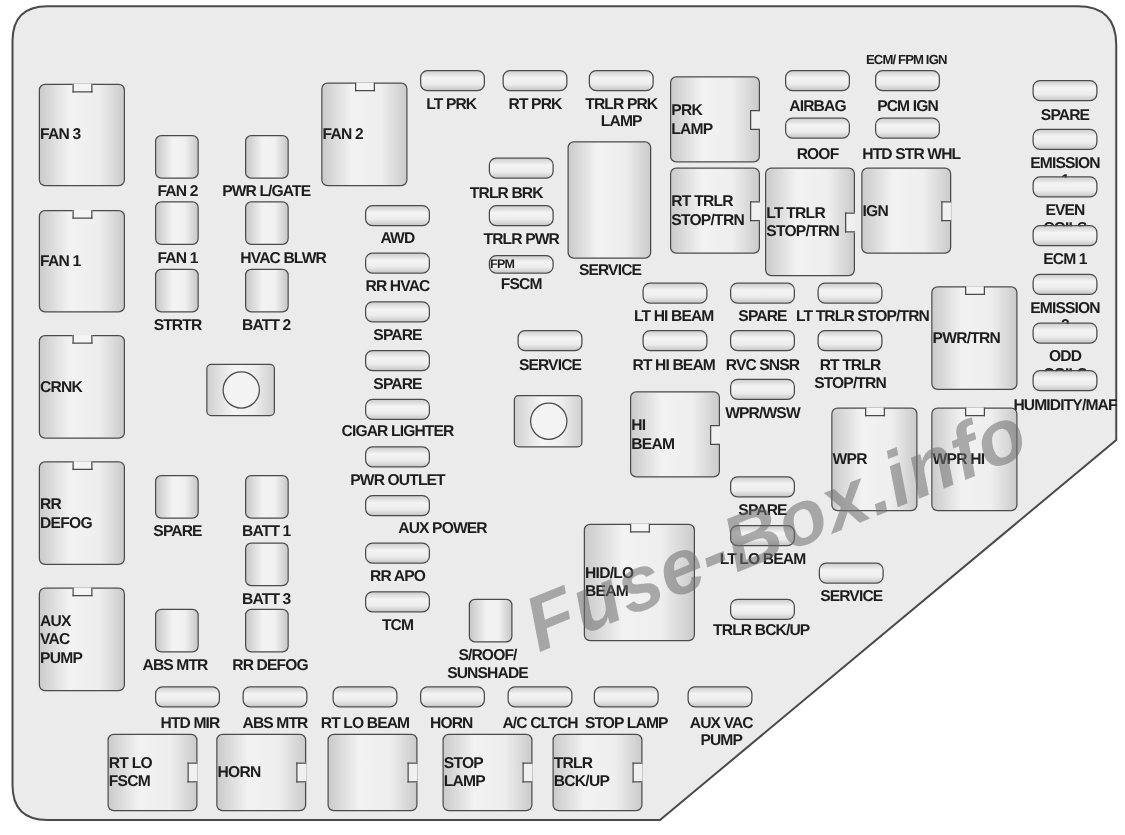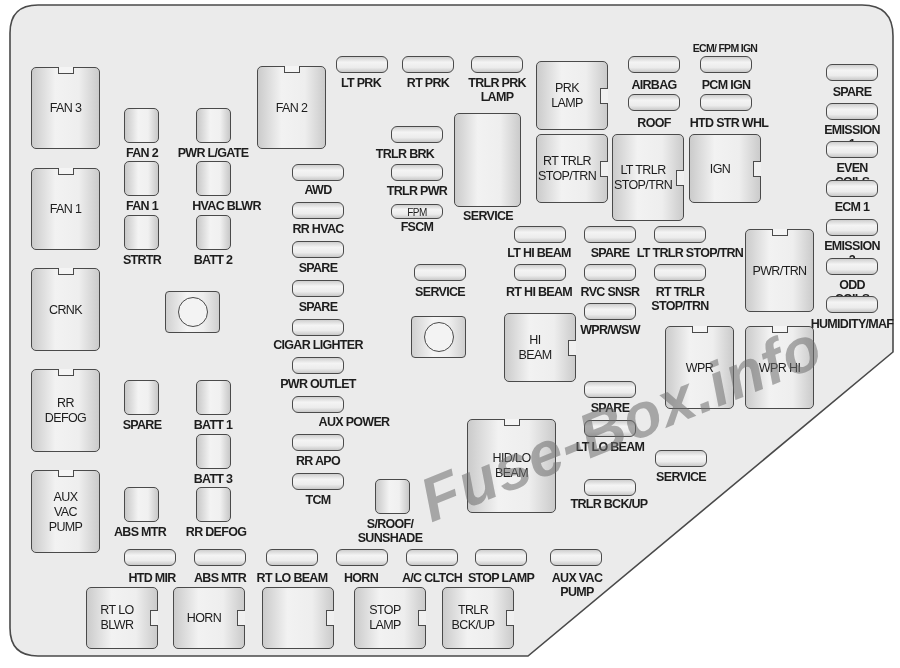--- a/index.html
+++ b/index.html
@@ -12,21 +12,21 @@
   .fuse.mini { border-radius: 6px; }
   .fuse.big  { border-radius: 5px;
                background: linear-gradient(to right, #cbcbcb 0%, #f2f2f2 35%, #eeeeee 70%, #cbcbcb 100%); }
   .fuse.square { border-radius: 5px;
                background: linear-gradient(to right, #c8c8c8 0%, #f3f3f3 40%, #f0f0f0 70%, #c8c8c8 100%); }
   .tab-top { position: absolute; width: 16px; height: 7px; left: 50%; margin-left: -8px; top: -1px;
              border: 1.5px solid #4a4a4a; border-top: none; background: #f4f4f4; box-sizing: border-box; }
   .tab-right { position: absolute; width: 8px; height: 16px; right: -1px; top: 50%; margin-top: -8px;
                border: 1.5px solid #4a4a4a; border-right: none; background: #f0f0f0; box-sizing: border-box; }
   .in-label { position: absolute; left: 0; right: 0; top: 50%; transform: translateY(-50%);
-              text-align: center; font-weight: normal; font-size: 12.5px; color: #1d1d1d;
+              text-align: left; font-weight: bold; font-size: 12.5px; color: #1d1d1d;
               letter-spacing: -0.6px; line-height: 15px; white-space: pre-line; }
   .in-label.shift { right: 10px; }
   .in-label.small { font-size: 10px; }
   .lbl { position: absolute; font-weight: bold; font-size: 12.5px; color: #1d1d1d;
          letter-spacing: -0.7px; line-height: 14px; text-align: center; white-space: pre-line;
          transform: translateX(-50%); }
   .lbl.sm { font-size: 10.5px; }
   .relay-circle { position: absolute; box-sizing: border-box; border: 1.5px solid #4a4a4a; border-radius: 4px;
                   background: linear-gradient(to right, #d0d0d0, #f5f5f5 40%, #eeeeee 70%, #cfcfcf); }
   .relay-circle .ring { position: absolute; left: 50%; top: 50%; width: 30px; height: 30px;
@@ -262,21 +262,21 @@
 <div class="lbl" style="left:432px;top:571px;">A/C CLTCH</div>
 <div class="fuse mini" style="left:475px;top:549px;width:52px;height:17px;"></div>
 <div class="lbl" style="left:501px;top:571px;">STOP LAMP</div>
 <div class="fuse mini" style="left:550px;top:549px;width:52px;height:17px;"></div>
 <div class="lbl" style="left:577px;top:571px;">AUX VAC
 PUMP</div>
 
 <div class="fuse big" style="left:86px;top:587px;width:72px;height:62px;">
   <div class="tab-right"></div>
   <div class="in-label shift">RT LO
-BLWR</div>
+FSCM</div>
 </div>
 <div class="fuse big" style="left:173px;top:587px;width:72px;height:62px;">
   <div class="tab-right"></div>
   <div class="in-label shift">HORN</div>
 </div>
 <div class="fuse big" style="left:262px;top:587px;width:72px;height:62px;">
   <div class="tab-right"></div>
 </div>
 <div class="fuse big" style="left:354px;top:587px;width:72px;height:62px;">
   <div class="tab-right"></div>

